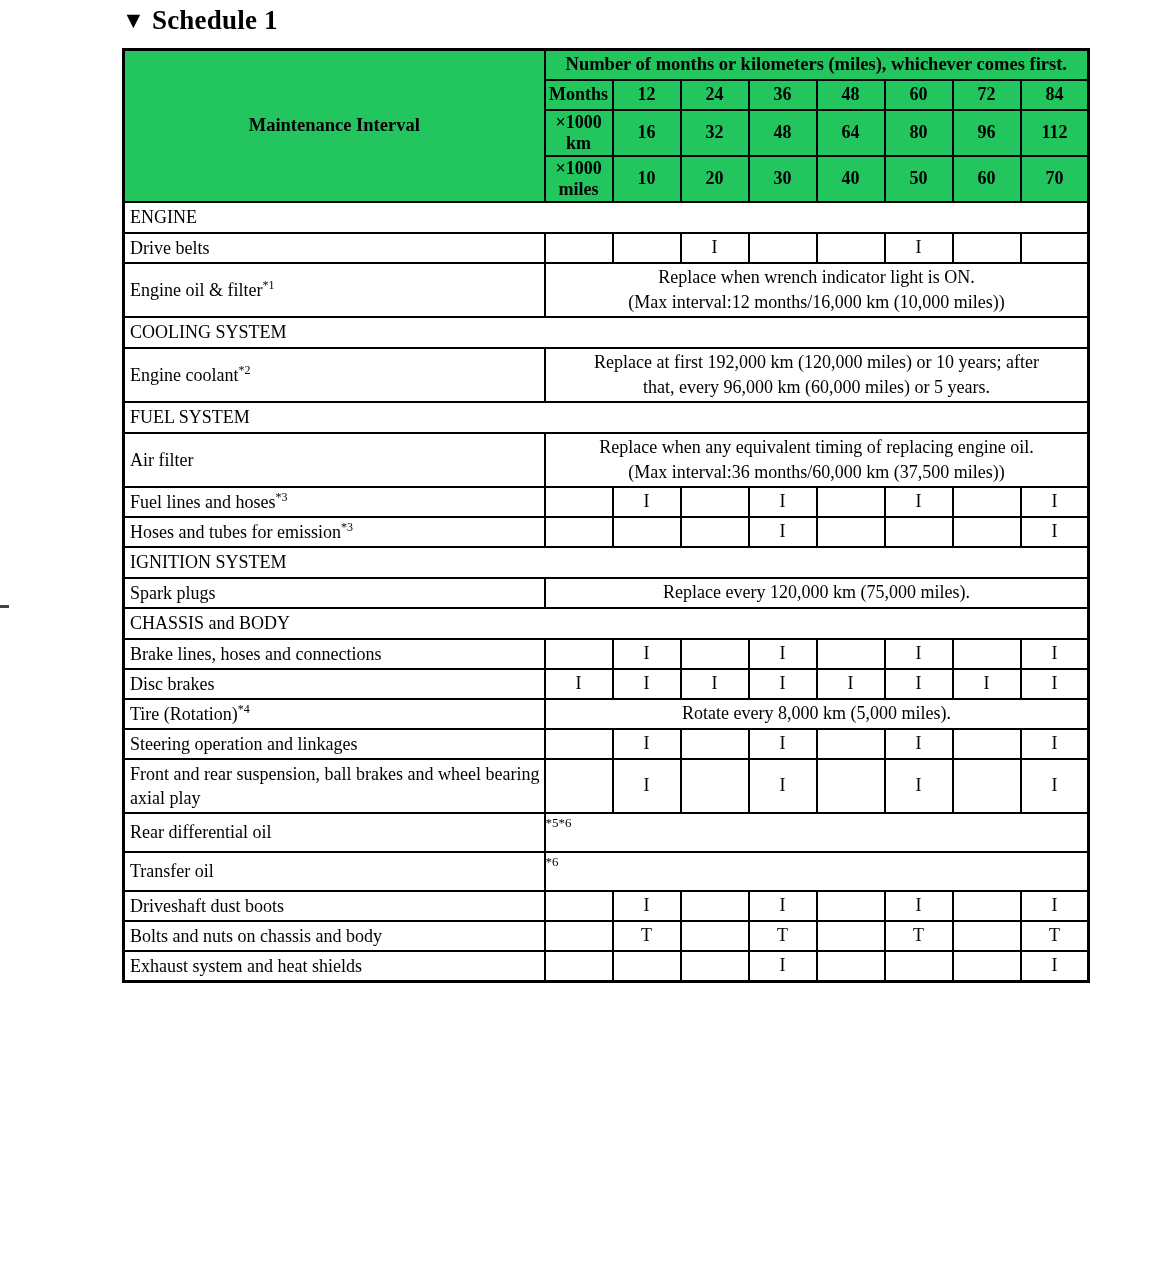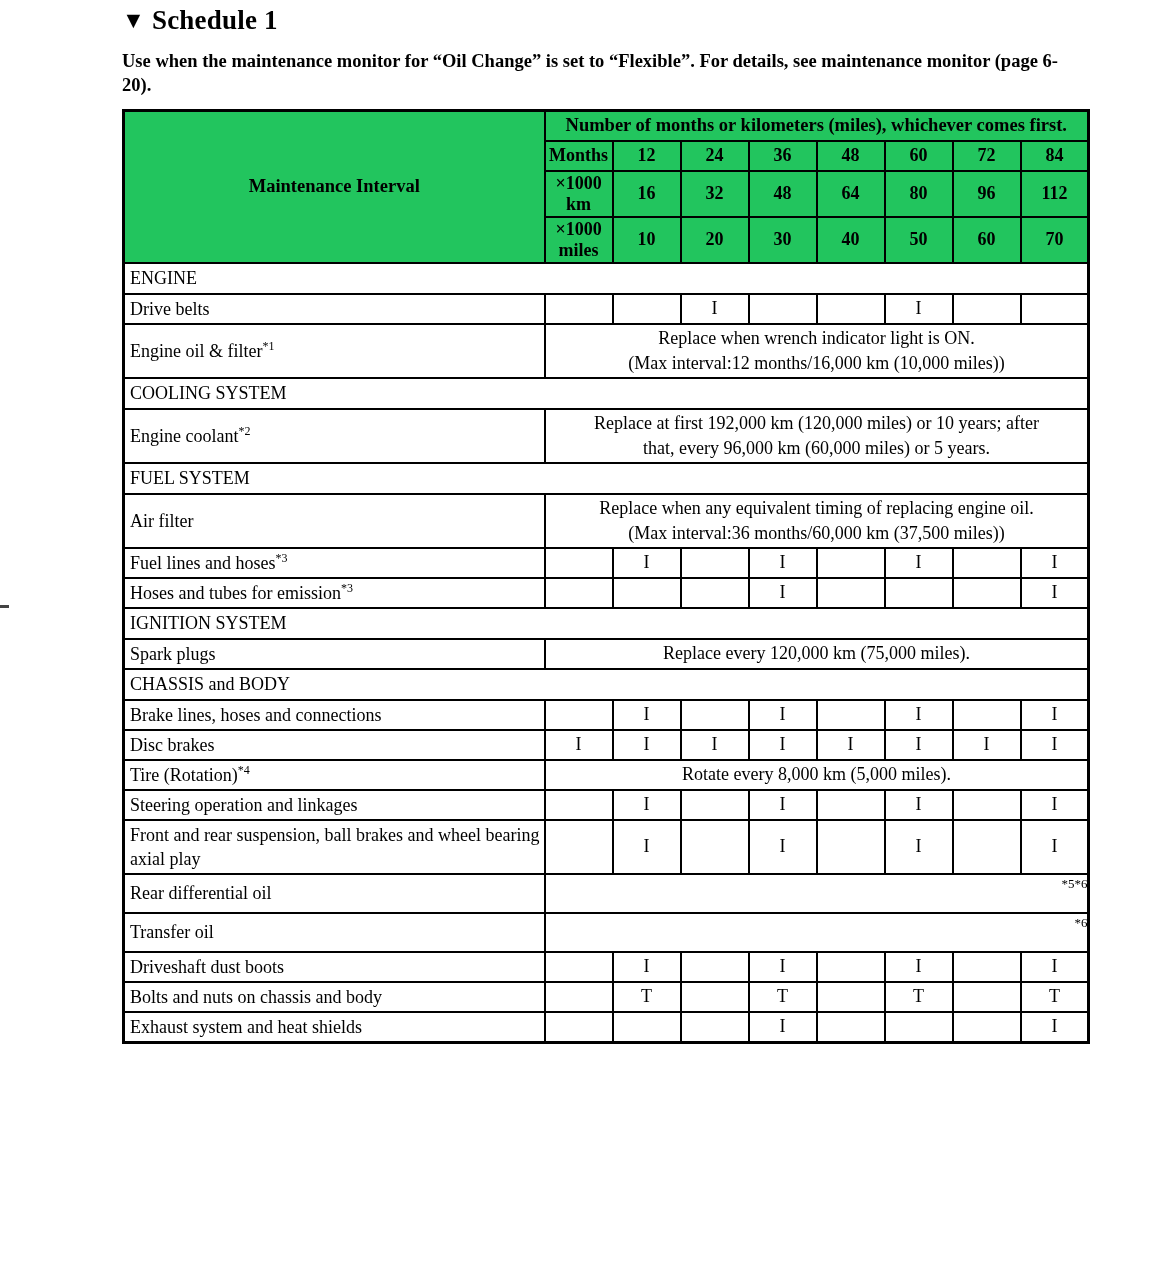--- a/index.html
+++ b/index.html
@@ -84,41 +84,40 @@
     padding: 1px;
   }
   td.msg {
     text-align: center;
     vertical-align: middle;
     line-height: 25px;
     padding: 1px 0;
   }
   td.note-cell {
     vertical-align: top;
-    text-align: right;
+    text-align: left;
     font-size: 13px;
     line-height: 1.1;
     padding-top: 2px;
   }
   tr.note-row { height: 39px; }
 </style>
 </head>
 <body>
 
 <div class="margin-mark"></div>
 
 <div class="content">
 
   <div class="title-row">
     <span class="title-marker">▼</span>
     <span>Schedule 1</span>
   </div>
 
 
-  <div class="intro">Use when the maintenance monitor for “Oil Change” is set to “Flexible”. For details, see maintenance monitor (page 6-20).</div>
 
   <table class="sched" id="sched-table">
     <colgroup>
       <col style="width:288px">
       <col style="width:133px">
       <col style="width:68px">
         <col style="width:68px">
         <col style="width:68px">
         <col style="width:68px">
       <col style="width:68px">

